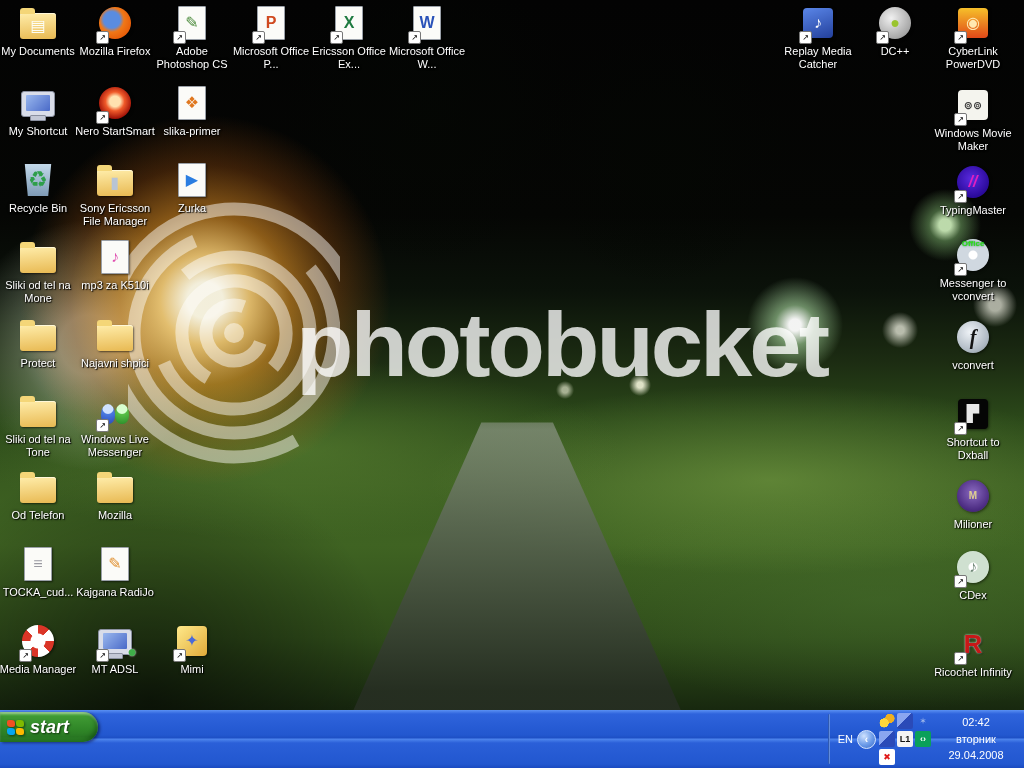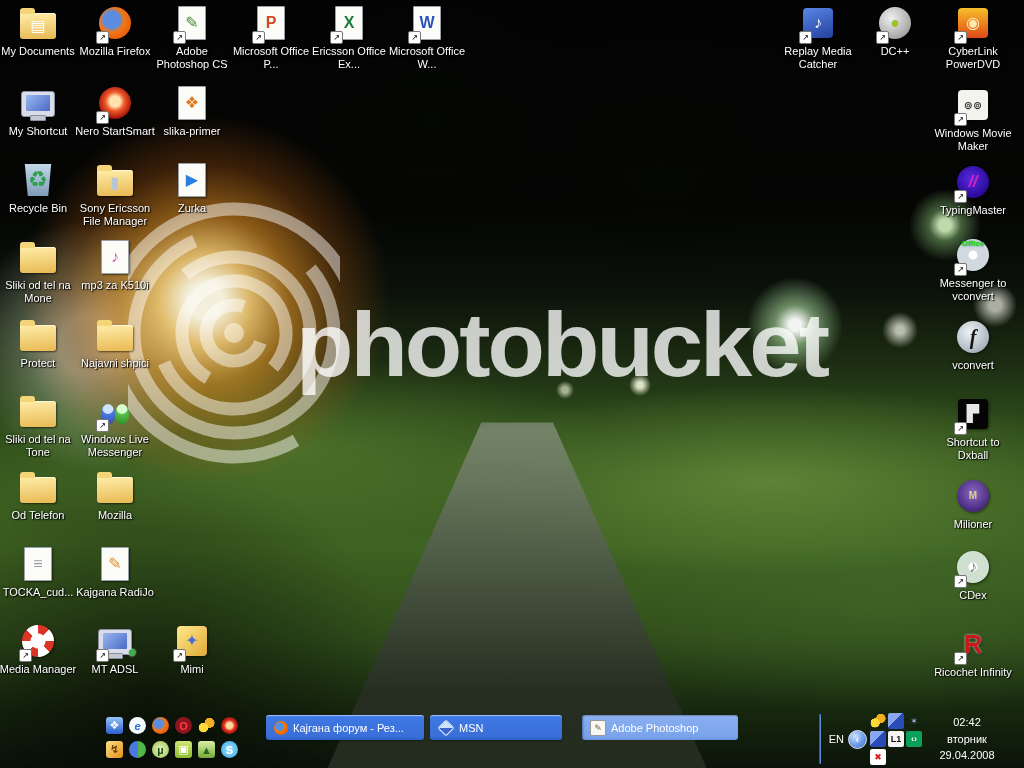--- a/index.html
+++ b/index.html
@@ -106,21 +106,21 @@
   .tray{position:absolute;right:0;top:710px;height:58px;display:flex;align-items:center;z-index:21;}
   .tray-sep{width:2px;height:50px;margin-right:4px;
     background:linear-gradient(90deg,#16409c,#7aa6f2);border-radius:1px;}
   .lang{color:#fff;font-size:11px;margin:9px 4px;}
   .chev{width:17px;height:17px;border-radius:50%;border:1px solid #d8e6ff;color:#fff;font-size:10px;font-weight:bold;
     background:radial-gradient(circle at 35% 30%,#cfe2ff,#6a9ae8 55%,#3a6ac8);
     display:flex;align-items:center;justify-content:center;margin-right:3px;cursor:pointer;}
   .tgrid{width:60px;display:flex;flex-wrap:wrap;gap:2px;align-content:center;}
   .tico{width:16px;height:16px;border-radius:2px;display:flex;align-items:center;justify-content:center;
     font-size:9px;font-weight:bold;cursor:pointer;}
-  .clock{width:74px;text-align:center;color:#fff;font-size:11px;line-height:1.5;padding-right:20px;}
+  .clock{width:74px;text-align:center;color:#fff;font-size:11px;line-height:1.5;padding-right:11px;}
 </style>
 </head>
 <body>
 
 <div id="screen">
   <div class="bg"></div>
   <div class="canal"></div>
 
   <svg class="wm-swirl" width="212" height="290" viewBox="0 0 212 290" preserveAspectRatio="none">
     <g fill="none" stroke="#ffffff" stroke-opacity="0.52" stroke-width="13">
@@ -416,20 +416,31 @@
         <div class="icowrap">
           <div class="shape shape-plain">
             <span class="g" style="color: rgb(200, 24, 24); font-size: 26px; text-shadow: rgb(255, 255, 255) 0px 0px 2px, rgba(0, 0, 0, 0.8) 1px 1px 2px;">R</span>
           </div>
           <span class="sc">↗</span>
         </div>
         <div class="lbl">Ricochet Infinity</div>
       </div>
     </div>
 
+  <div class="taskbar">
+    <div class="start">
+      <span class="flag">
+          <i class="f1"></i>
+          <i class="f2"></i>
+          <i class="f3"></i>
+          <i class="f4"></i>
+        </span>
+      <span>start</span>
+    </div>
+  </div>
   <div class="ql ql-r1" id="ql1">
       <span class="qli" style="background: linear-gradient(rgb(154, 194, 248), rgb(42, 94, 208)); color: rgb(255, 255, 255);">❖</span>
       <span class="qli round" style="background: rgb(244, 248, 255); color: rgb(42, 111, 216); font-style: italic;">e</span>
       <span class="qli round" style="background: radial-gradient(circle at 40% 40%, rgb(90, 140, 224) 0px, rgb(90, 140, 224) 30%, rgb(240, 120, 24) 45%, rgb(232, 92, 8) 75%, rgb(255, 184, 56));"></span>
       <span class="qli round" style="background: rgb(138, 20, 32); color: rgb(255, 64, 64);">O</span>
       <span class="qli" style="background: radial-gradient(circle at 32% 62%, rgb(255, 216, 58) 0px, rgb(255, 216, 58) 30%, rgba(0, 0, 0, 0) 32%), radial-gradient(circle at 68% 34%, rgb(240, 176, 32) 0px, rgb(240, 176, 32) 30%, rgba(0, 0, 0, 0) 32%);"></span>
       <span class="qli round" style="background: radial-gradient(circle, rgb(255, 218, 154) 0px, rgb(255, 218, 154) 25%, rgb(224, 48, 32) 45%, rgb(138, 16, 8) 75%, rgb(192, 40, 24));"></span>
     </div>
   <div class="ql ql-r2" id="ql2">
       <span class="qli" style="background: linear-gradient(135deg, rgb(255, 224, 138), rgb(224, 144, 24)); color: rgb(106, 58, 0);">↯</span>

